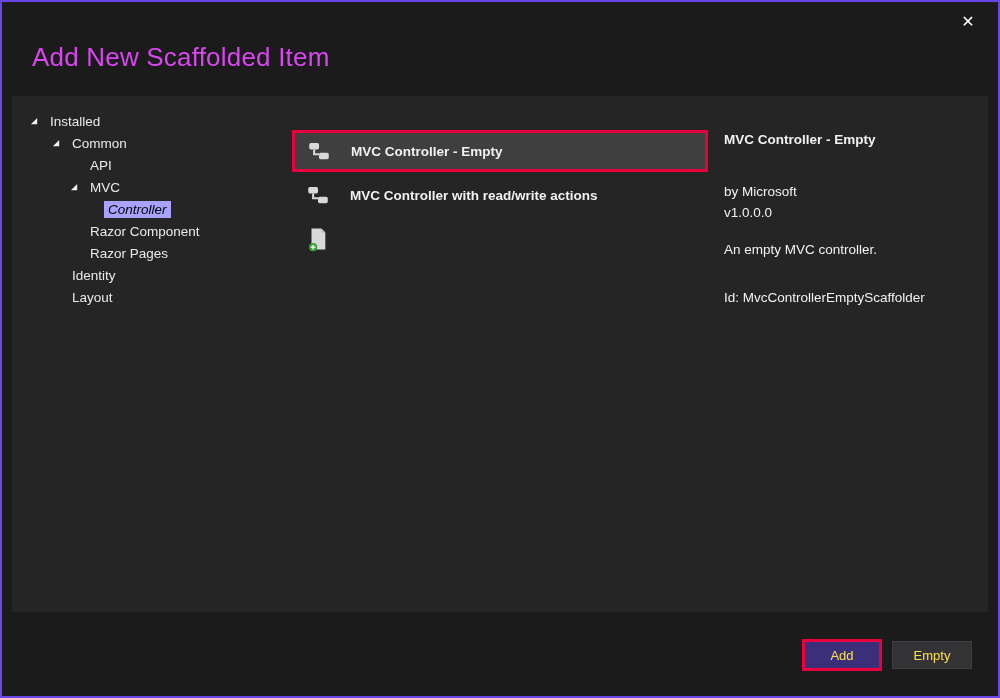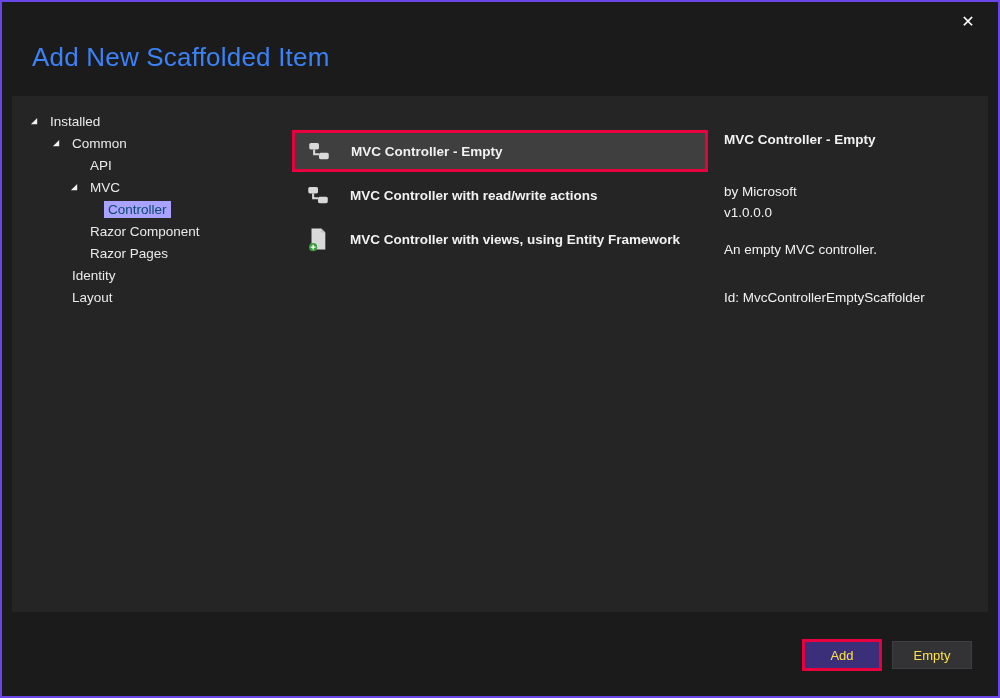--- a/index.html
+++ b/index.html
@@ -12,38 +12,38 @@
   }
   .close-btn {
     position: absolute; top: 10px; right: 20px;
     width: 20px; height: 20px; color: #fff;
     font-size: 16px; text-align: center; line-height: 20px;
     cursor: pointer;
   }
   .title-area {
     padding: 40px 0 24px 30px;
   }
-  .title-area h1 { font-weight: 300; font-size: 26px; letter-spacing: 0.2px; color: #3b82f6; }
+  .title-area h1 { font-weight: 300; font-size: 26px; letter-spacing: 0.2px; color: #d946ef; }
   .body {
     position: absolute;
     top: 94px; left: 10px; right: 10px; bottom: 84px;
     background: #252526;
     display: flex;
   }
   
   .sidebar { width: 270px; padding: 14px 0 0 0; font-size: 13.5px; color: #eaeaea; }
   .tree-row { display: flex; align-items: center; height: 22px; padding-left: 16px; cursor: default; }
   .tree-row .arrow { width: 12px; height: 12px; margin-right: 6px; display: inline-flex; align-items: center; justify-content: center; }
   .tree-row .arrow svg { width: 9px; height: 9px; fill: #f1f1f1; }
   .tree-row.level1 { padding-left: 38px; }
   .tree-row.level2 { padding-left: 56px; }
   .tree-row.level3 { padding-left: 74px; }
   .tree-row.leaf .arrow { visibility: hidden; }
   .tree-row .label-wrap { padding: 1px 4px; }
-  .tree-row.selected .label-wrap { background: #a9a3ff; color: #0c4a6e; }
+  .tree-row.selected .label-wrap { background: #a9a3ff; color: #000000; font-style: italic; }
   
   .templates { flex: 1; padding: 34px 10px 0 10px; }
   .tpl-item {
     display: flex; align-items: center;
     height: 42px;
     padding: 0 10px;
     margin: 0 0 2px 0;
     border: 2px solid transparent;
     cursor: default;
   }
@@ -180,21 +180,20 @@
 
       <div class="tpl-item">
         <span class="tpl-icon">
           <svg viewBox="0 0 32 32">
             <path d="M8 3 h12 l5 5 v21 h-17 z" fill="#d9d9d9"></path>
             <path d="M20 3 v5 h5" fill="#bfbfbf"></path>
             <circle cx="10" cy="26" r="5" fill="#3a9d3a"></circle>
             <path d="M10 23 v6 M7 26 h6" stroke="#fff" stroke-width="1.6"></path>
           </svg>
         </span>
-        <span class="tpl-label">MVC Controller with views, using Entity Framework</span>
       </div>
 
     </div>
 
     <div class="details">
       <div class="d-title">MVC Controller - Empty</div>
       <div class="d-by">by Microsoft</div>
       <div class="d-ver">v1.0.0.0</div>
       <div class="d-desc">An empty MVC controller.</div>
       <div class="d-id">Id: MvcControllerEmptyScaffolder</div>

